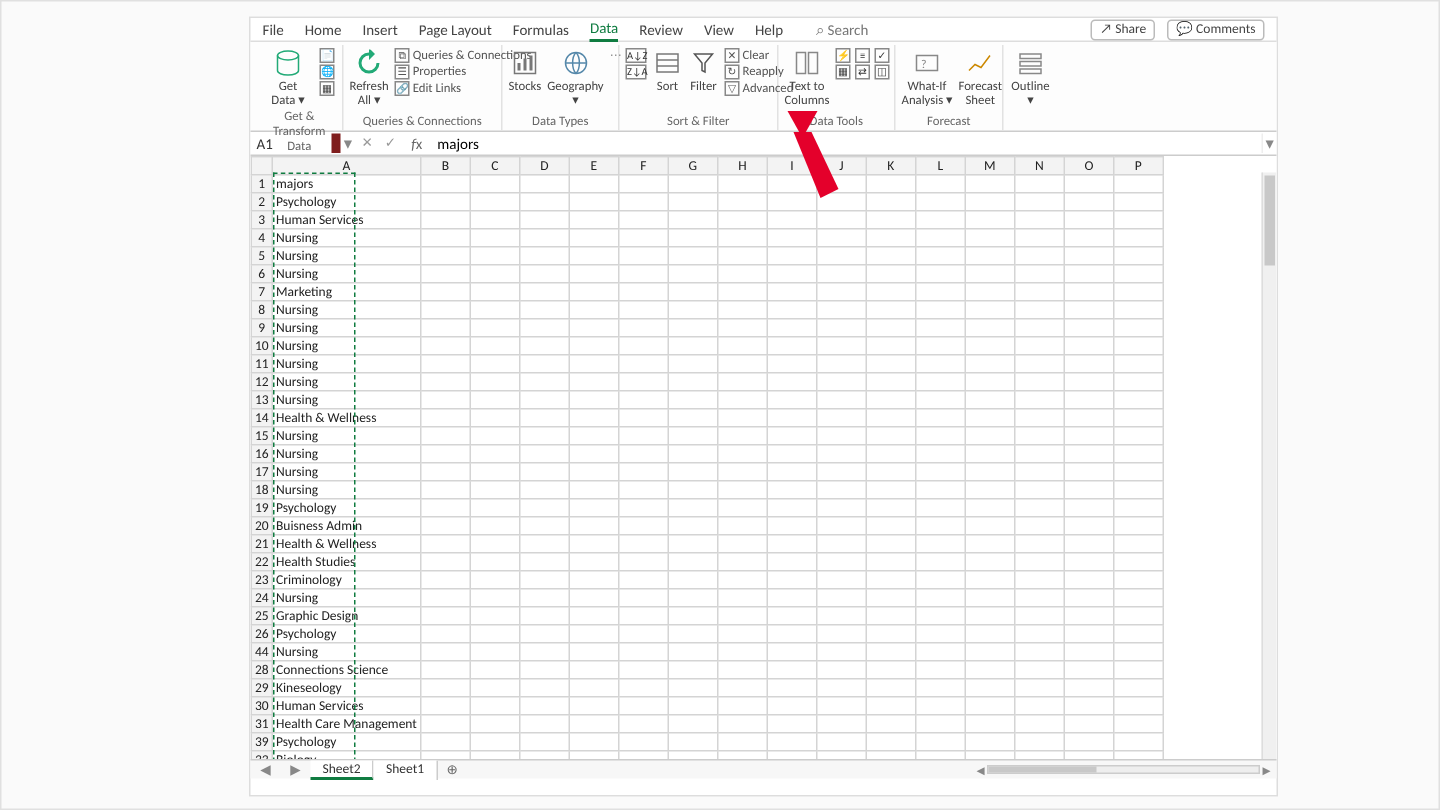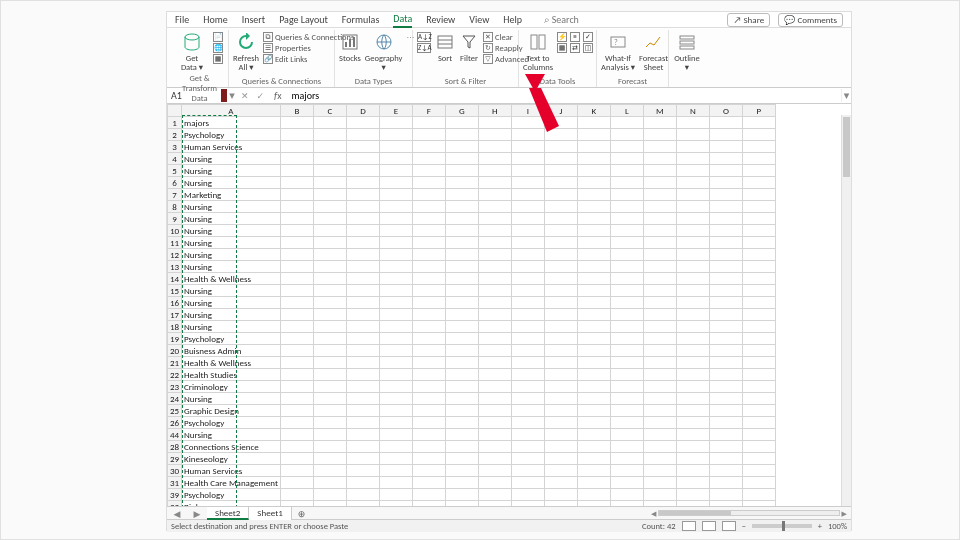--- a/index.html
+++ b/index.html
@@ -1029,35 +1029,20 @@
     <div class="add">⊕</div>
     <div class="hscroll">
       <span style="font-size:7px;color:#888">◀</span>
       <div class="hscroll-track">
             <div class="hscroll-thumb"></div>
           </div>
       <span style="font-size:7px;color:#888">▶</span>
     </div>
   </div>
 
-  <div class="status">
-    <span>Select destination and press ENTER or choose Paste</span>
-    <div class="right">
-      <span>Count: 42</span>
-      <div class="viewbtn"></div>
-      <div class="viewbtn"></div>
-      <div class="viewbtn"></div>
-      <span>−</span>
-      <div class="zoom-slider">
-            <div class="thumb"></div>
-          </div>
-      <span>+</span>
-      <span>100%</span>
-    </div>
-  </div>
 
   <svg class="pointer-arrow" style="left:348px;top:62px" width="50" height="60">
     <polygon points="10,0 30,0 20,18" fill="#e4002b"></polygon>
     <polygon points="14,14 26,14 44,52 32,58" fill="#e4002b"></polygon>
   </svg>
 
  </div>
 </div>
 
 </body></html>

